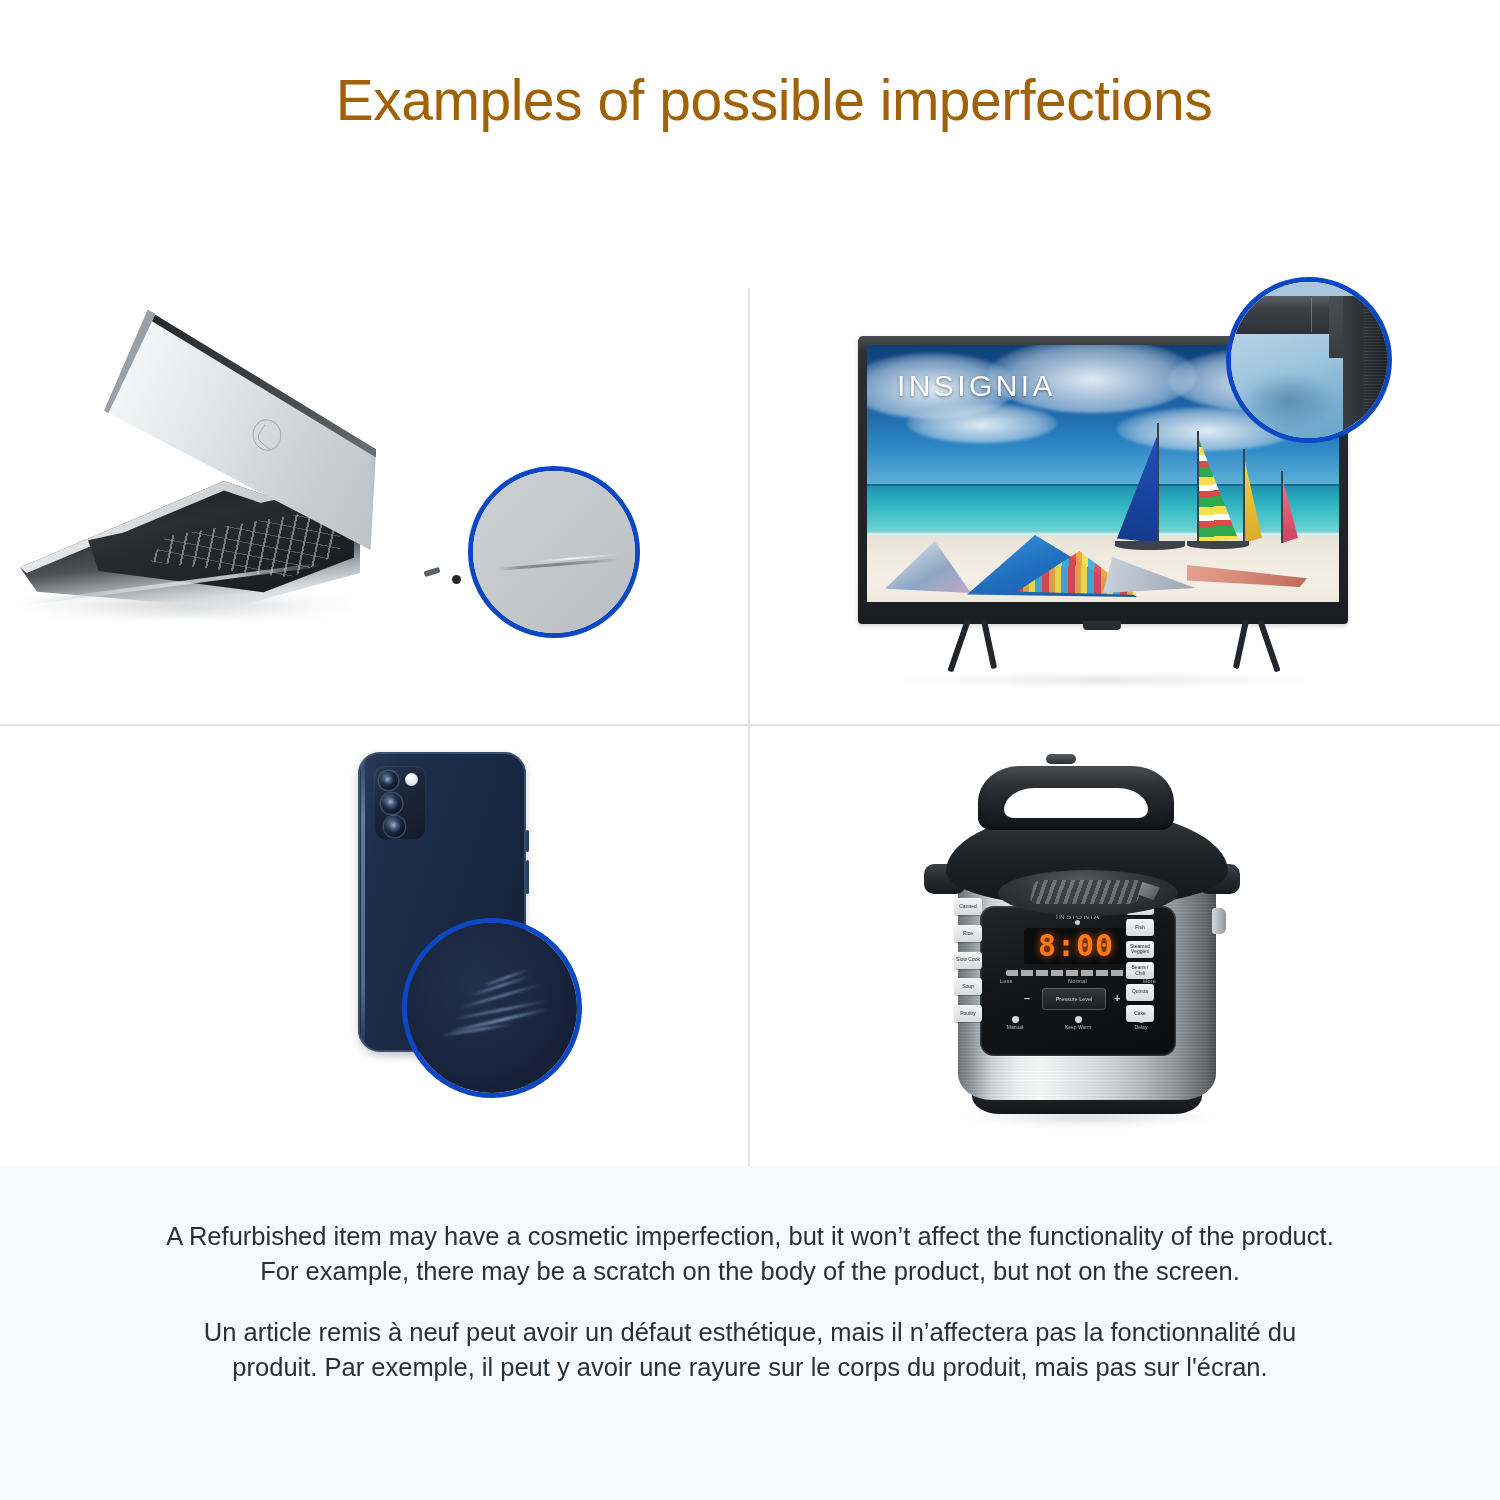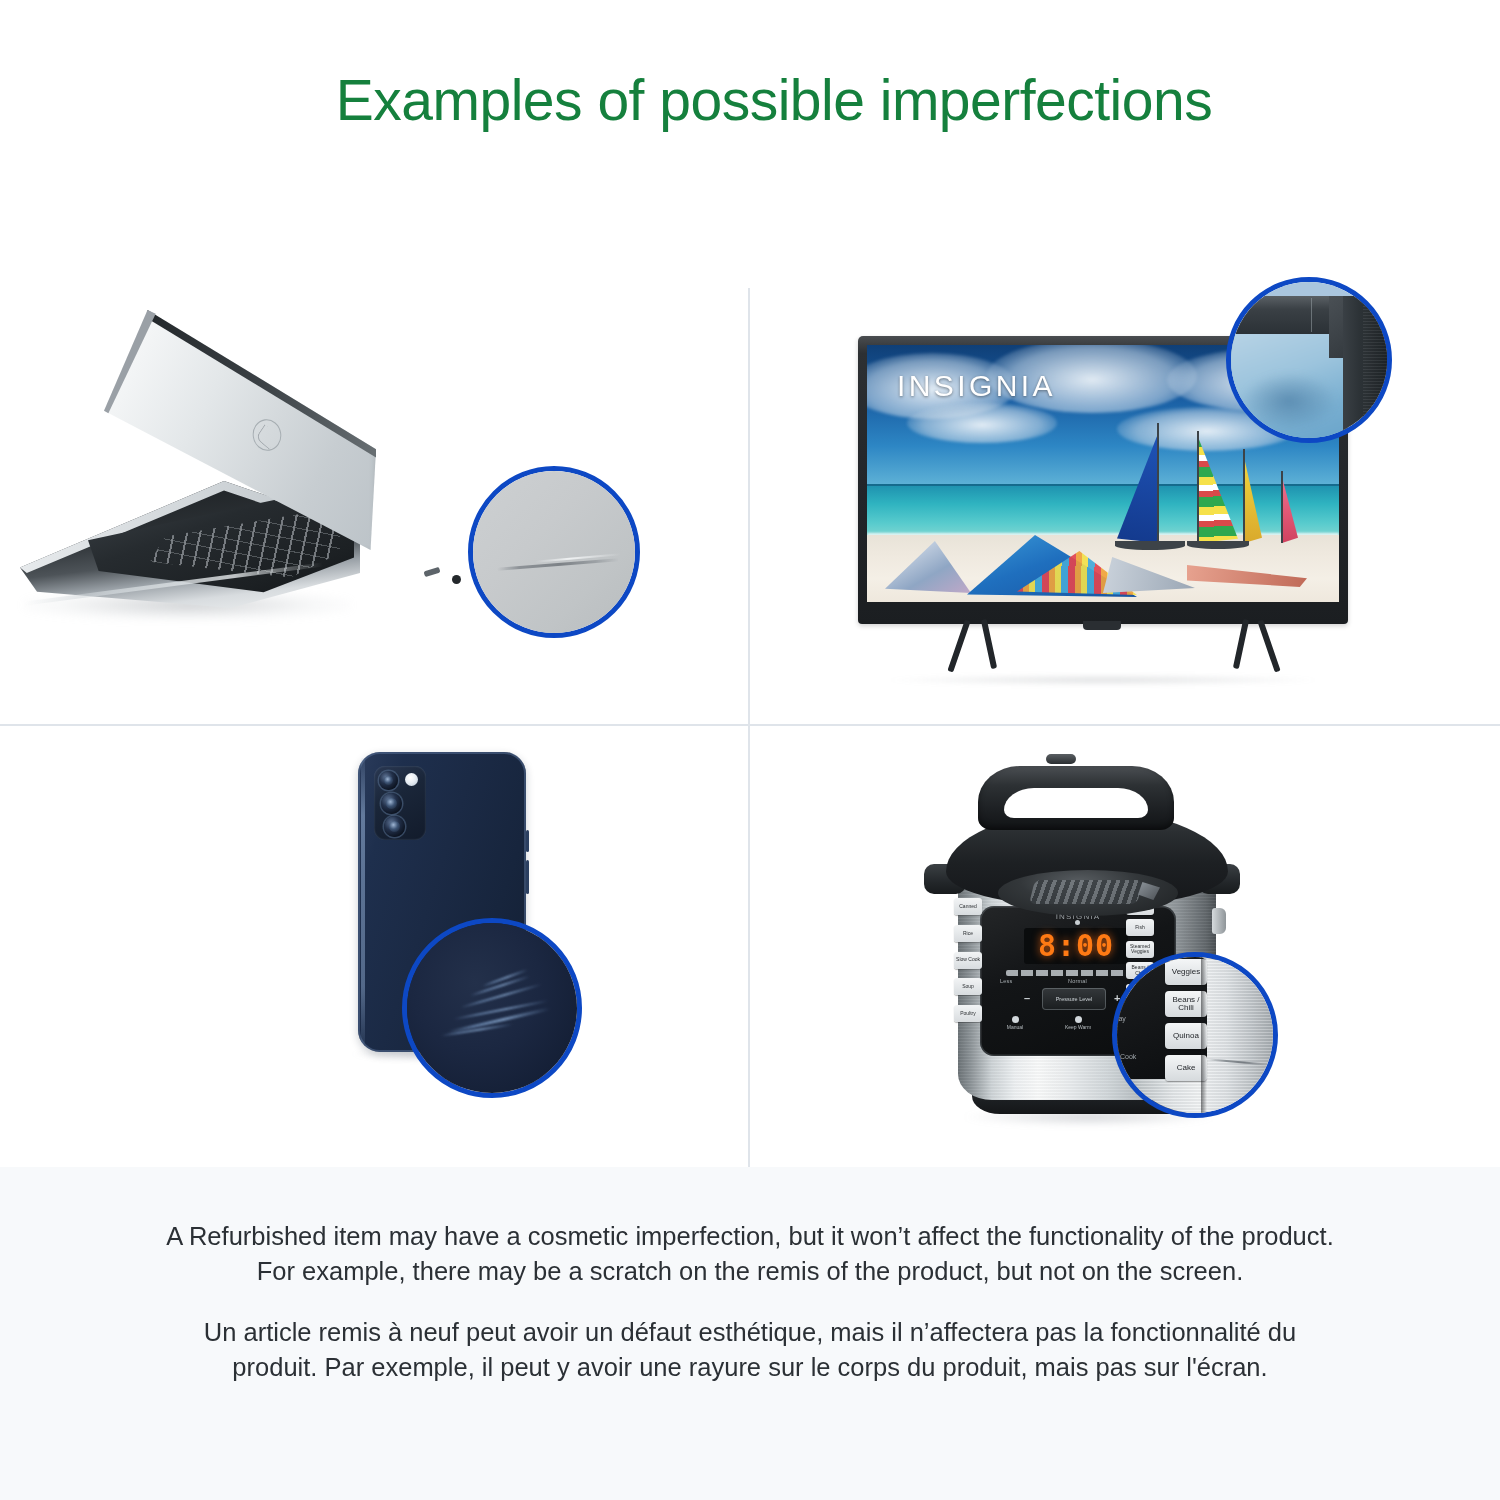--- a/index.html
+++ b/index.html
@@ -16,21 +16,21 @@
   }
 
   
   #header {
     position: absolute;
     left: 0; top: 58px;
     width: 1500px;
     text-align: center;
   }
   .title-line {
-    color: #15803d;
+    color: #a16207;
     font-size: 57px;
     line-height: 84px;
     font-weight: 400;
     letter-spacing: -0.5px;
     white-space: nowrap;
     padding-left: 48px;
   }
 
   
   #grid {
@@ -851,35 +851,19 @@
   <div class="mag" id="mag-phone">
     <div class="mag-phone-fill"></div>
     <div class="scr" style="left:40px;  top:96px; width:104px; height:3px; transform:rotate(-13deg);"></div>
     <div class="scr" style="left:52px;  top:72px; width:84px;  height:2px; transform:rotate(-16deg);"></div>
     <div class="scr" style="left:46px;  top:86px; width:96px;  height:2px; transform:rotate(-11deg);"></div>
     <div class="scr" style="left:62px;  top:62px; width:62px;  height:2px; transform:rotate(-18deg);"></div>
     <div class="scr" style="left:34px;  top:106px; width:72px; height:2px; transform:rotate(-9deg);"></div>
     <div class="scr" style="left:74px;  top:54px; width:48px;  height:2px; transform:rotate(-20deg);"></div>
   </div>
 
-  <div class="mag" id="mag-cooker">
-    <div class="mag-ck-fill"></div>
-    <div class="mag-ck-tex"></div>
-    <div class="mag-ck-panel">
-      <div class="mag-ck-ghost" style="top:58px;">elay</div>
-      <div class="mag-ck-ghost" style="top:96px;">w Cook</div>
-    </div>
-    <div class="mag-ck-btncol">
-      <div class="mag-ck-btn">Veggies</div>
-      <div class="mag-ck-btn">Beans / Chili</div>
-      <div class="mag-ck-btn">Quinoa</div>
-      <div class="mag-ck-btn">Cake</div>
-    </div>
-    <div class="mag-ck-body-edge"></div>
-    <div class="mag-ck-scratch"></div>
-  </div>
 
   <div id="footer">
-    <p class="footer-p">A Refurbished item may have a cosmetic imperfection, but it won’t affect the functionality of the product. For example, there may be a scratch on the remis of the product, but not on the screen.</p>
+    <p class="footer-p">A Refurbished item may have a cosmetic imperfection, but it won’t affect the functionality of the product. For example, there may be a scratch on the body of the product, but not on the screen.</p>
     <p class="footer-p">Un article remis à neuf peut avoir un défaut esthétique, mais il n’affectera pas la fonctionnalité du produit. Par exemple, il peut y avoir une rayure sur le corps du produit, mais pas sur l'écran.</p>
   </div>
 
 </div>
 
 </body></html>

